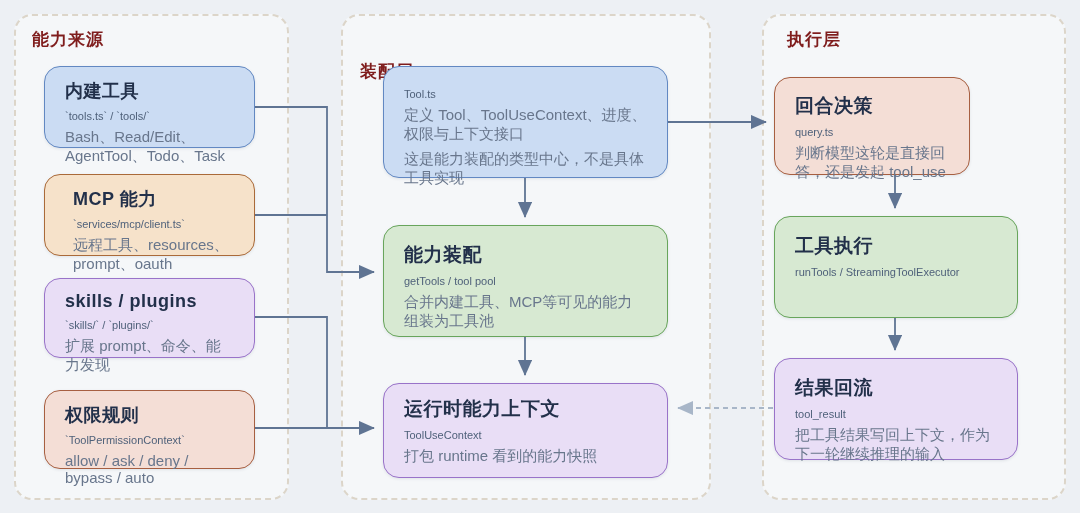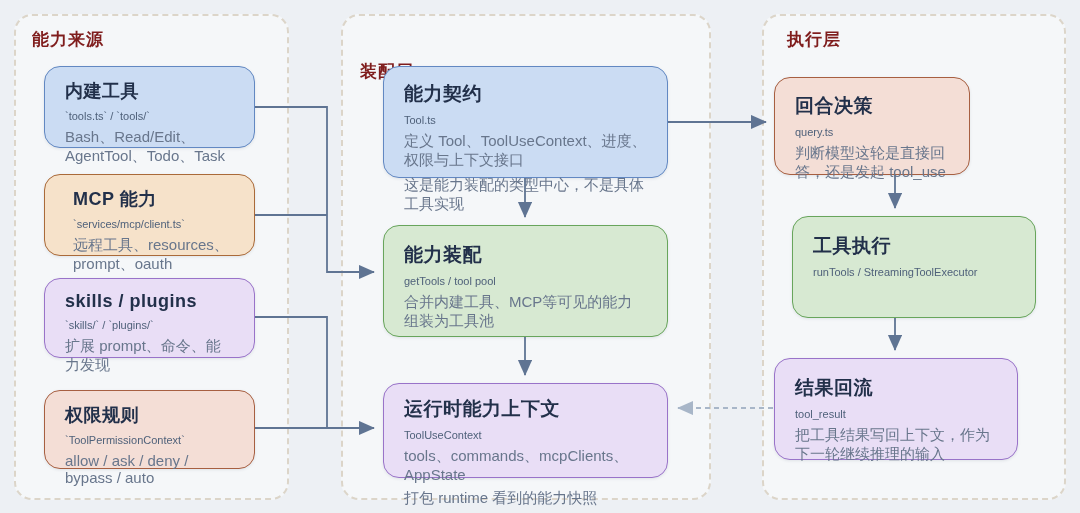--- a/index.html
+++ b/index.html
@@ -120,46 +120,44 @@
     <div class="node-line">扩展 prompt、命令、能力发现</div>
   </div>
 
   <div class="node v-red col-sources" style="left:44px; top:390px; width:211px; height:79px;">
     <div class="node-title">权限规则</div>
     <div class="node-code">`ToolPermissionContext`</div>
     <div class="node-line">allow / ask / deny / bypass / auto</div>
   </div>
 
   <div class="node v-blue" style="left:383px; top:66px; width:285px; height:112px; padding-top:14px;">
-    <div class="node-title">能力契约</div>
     <div class="node-code">Tool.ts</div>
     <div class="node-line">定义 Tool、ToolUseContext、进度、权限与上下文接口</div>
     <div class="node-line">这是能力装配的类型中心，不是具体工具实现</div>
   </div>
 
   <div class="node v-green" style="left:383px; top:225px; width:285px; height:112px; padding-top:16px;">
     <div class="node-title">能力装配</div>
     <div class="node-code">getTools / tool pool</div>
     <div class="node-line">合并内建工具、MCP等可见的能力组装为工具池</div>
   </div>
 
   <div class="node v-purple" style="left:383px; top:383px; width:285px; height:95px;">
     <div class="node-title">运行时能力上下文</div>
     <div class="node-code">ToolUseContext</div>
-    <div class="node-line">tools、commands、mcpClients、AppState</div>
     <div class="node-line">打包 runtime 看到的能力快照</div>
   </div>
 
   <div class="node v-red" style="left:774px; top:77px; width:196px; height:98px; padding-top:15px;">
     <div class="node-title">回合决策</div>
     <div class="node-code">query.ts</div>
     <div class="node-line">判断模型这轮是直接回答，还是发起 tool_use</div>
   </div>
 
-  <div class="node v-green" style="left:792px; top:216px; width:244px; height:102px; padding-top:16px;">
+  <div class="node v-green" style="left:774px; top:216px; width:244px; height:102px; padding-top:16px;">
     <div class="node-title">工具执行</div>
     <div class="node-code">runTools / StreamingToolExecutor</div>
   </div>
 
   <div class="node v-purple" style="left:774px; top:358px; width:244px; height:102px; padding-top:16px;">
     <div class="node-title">结果回流</div>
     <div class="node-code">tool_result</div>
     <div class="node-line">把工具结果写回上下文，作为下一轮继续推理的输入</div>
   </div>
 

